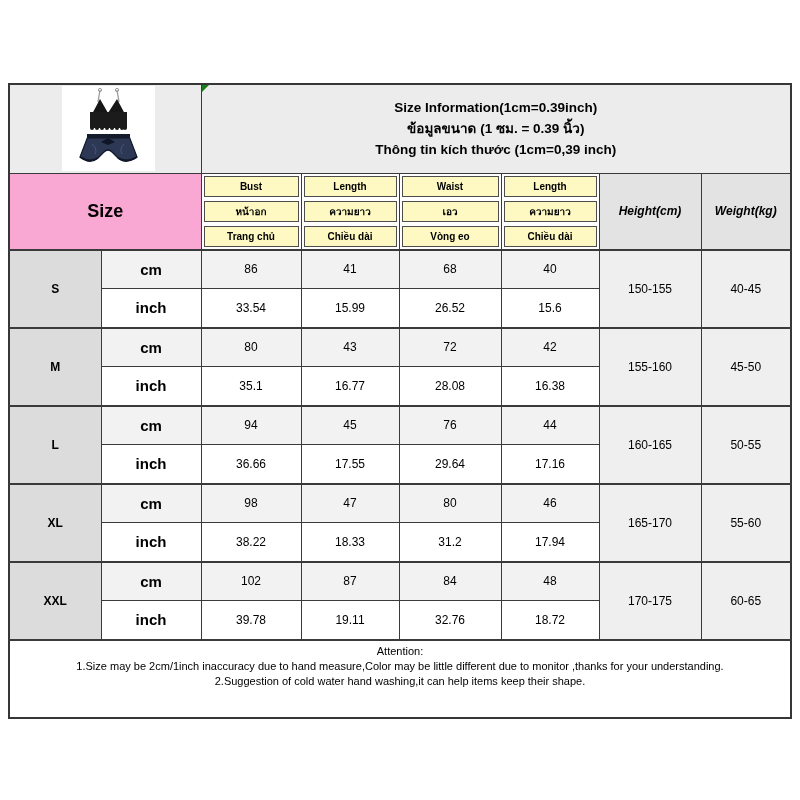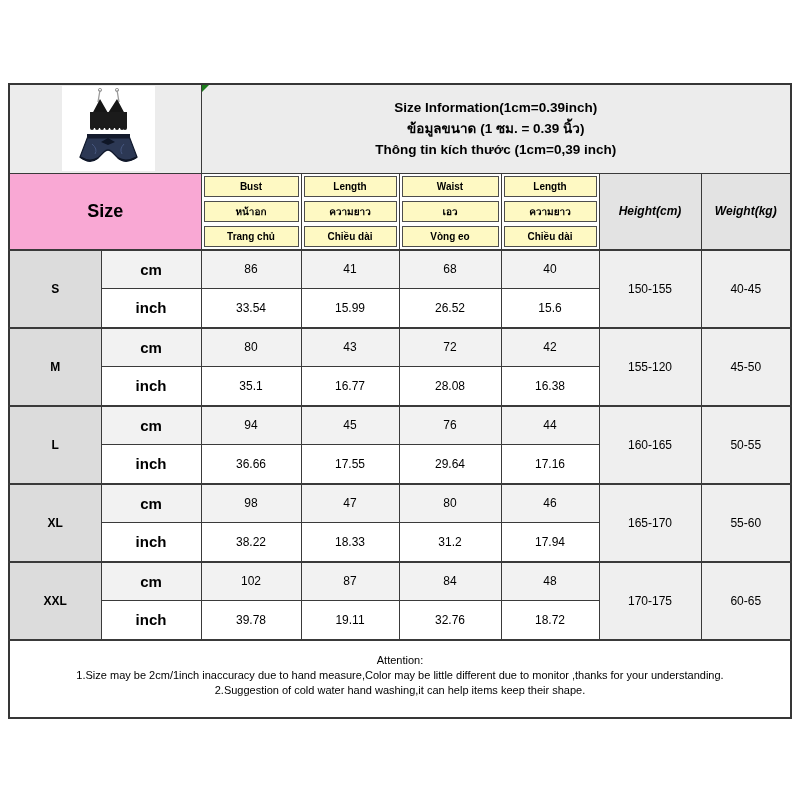--- a/index.html
+++ b/index.html
@@ -21,21 +21,21 @@
   .corner{position:absolute;top:0;left:0;width:0;height:0;border-top:7px solid #1c7c1c;border-right:7px solid transparent;}
   .size-cell{background:#f9a8d4;font-weight:bold;font-size:18px;}
   .lang{background:#ffffff;border-top:none;border-bottom:none;}
   .bar{height:19px;line-height:19px;margin:2px 2px;background:#fef9c3;border:1px solid #4d4d4d;font-weight:bold;font-size:10px;}
   .hw{background:#e3e3e3;font-weight:bold;font-size:12px;font-style:italic;}
   .letter{background:#dcdcdc;font-weight:bold;font-size:12px;}
   .unit{font-weight:bold;font-size:15px;}
   .cmbg{background:#f2f2f2;}
   .hwdata{background:#efefef;}
   tr.g td{border-top-width:2px;}
-  tr.r-attn td{border-top-width:2px;background:#ffffff;vertical-align:top;font-size:11px;line-height:15px;padding-top:12px;}
+  tr.r-attn td{border-top-width:2px;background:#ffffff;vertical-align:top;font-size:11px;line-height:15px;padding-top:3px;}
 </style>
 </head>
 <body>
 
 <div class="wrap">
 <table>
   <colgroup>
     <col style="width:92px">
         <col style="width:100px">
         <col style="width:100px">
@@ -144,21 +144,21 @@
     <td>15.6</td>
   </tr>
 
   <tr class="r-cm g">
     <td class="letter" rowspan="2">M</td>
     <td class="unit cmbg">cm</td>
     <td class="cmbg">80</td>
     <td class="cmbg">43</td>
     <td class="cmbg">72</td>
     <td class="cmbg">42</td>
-    <td class="hwdata" rowspan="2">155-120</td>
+    <td class="hwdata" rowspan="2">155-160</td>
     <td class="hwdata" rowspan="2">45-50</td>
   </tr>
   <tr class="r-inch">
     <td class="unit">inch</td>
     <td>35.1</td>
     <td>16.77</td>
     <td>28.08</td>
     <td>16.38</td>
   </tr>
 

